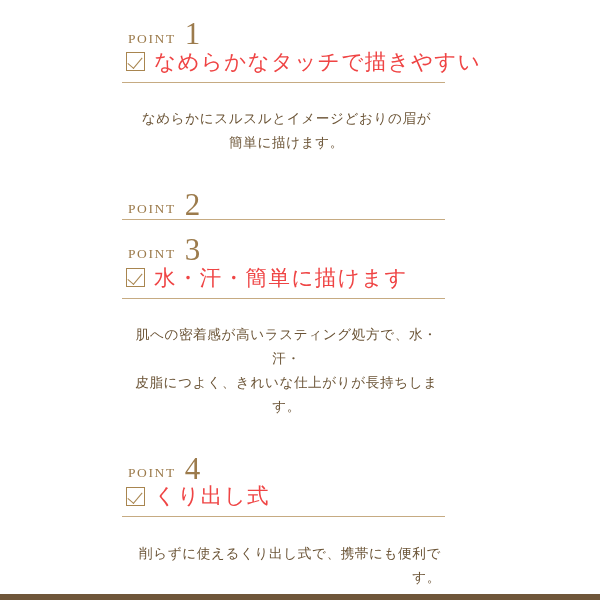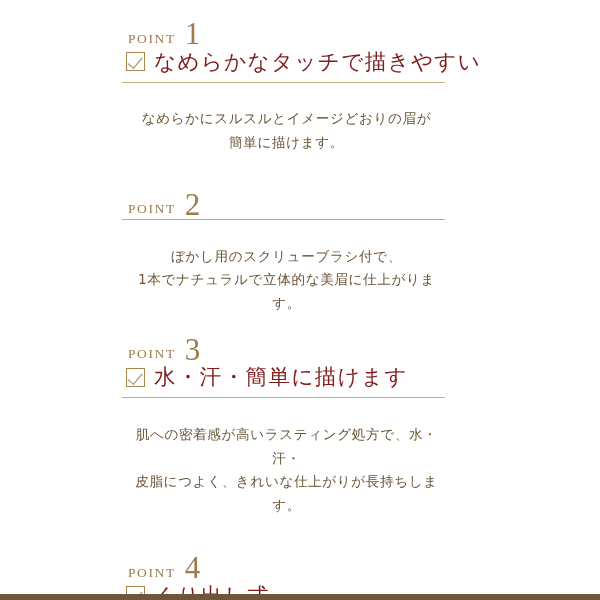--- a/index.html
+++ b/index.html
@@ -69,21 +69,21 @@
     width: 7px;
     height: 13px;
     border-right: 1.6px solid #a8854f;
     border-bottom: 1.6px solid #a8854f;
     transform: rotate(40deg);
   }
   .headline-text {
     font-family: "DejaVu Serif", "Liberation Serif", serif;
     font-size: 21.5px;
     letter-spacing: 1.4px;
-    color: #7f1d1d;
+    color: #ef4444;
     line-height: 1.2;
     white-space: nowrap;
   }
   .rule {
     border: 0;
     border-top: 1px solid #c6ab82;
     margin: 0 0 0 0;
     width: 100%;
   }
   .body-text {
@@ -131,22 +131,20 @@
     <p class="body-text">なめらかにスルスルとイメージどおりの眉が
 簡単に描けます。</p>
   </div>
 
   <div class="point-block b2">
     <div class="point-label-row">
       <span class="point-word">POINT</span>
       <span class="point-num">2</span>
     </div>
     <hr class="rule">
-    <p class="body-text">ぼかし用のスクリューブラシ付で、
-1本でナチュラルで立体的な美眉に仕上がります。</p>
   </div>
 
   <div class="point-block b3">
     <div class="point-label-row">
       <span class="point-word">POINT</span>
       <span class="point-num">3</span>
     </div>
     <div class="headline-row">
       <span class="check-box"></span>
       <span class="headline-text">水・汗・簡単に描けます</span>

